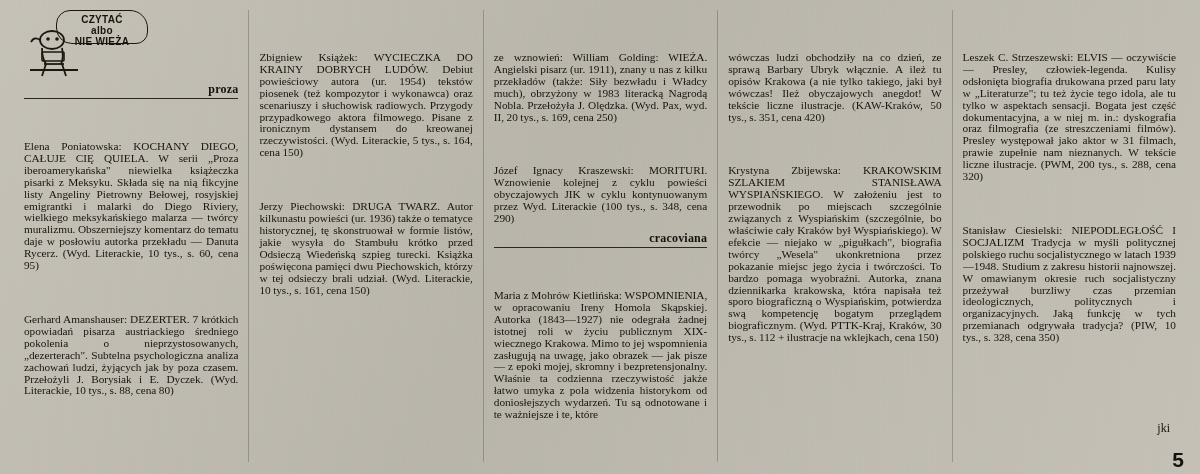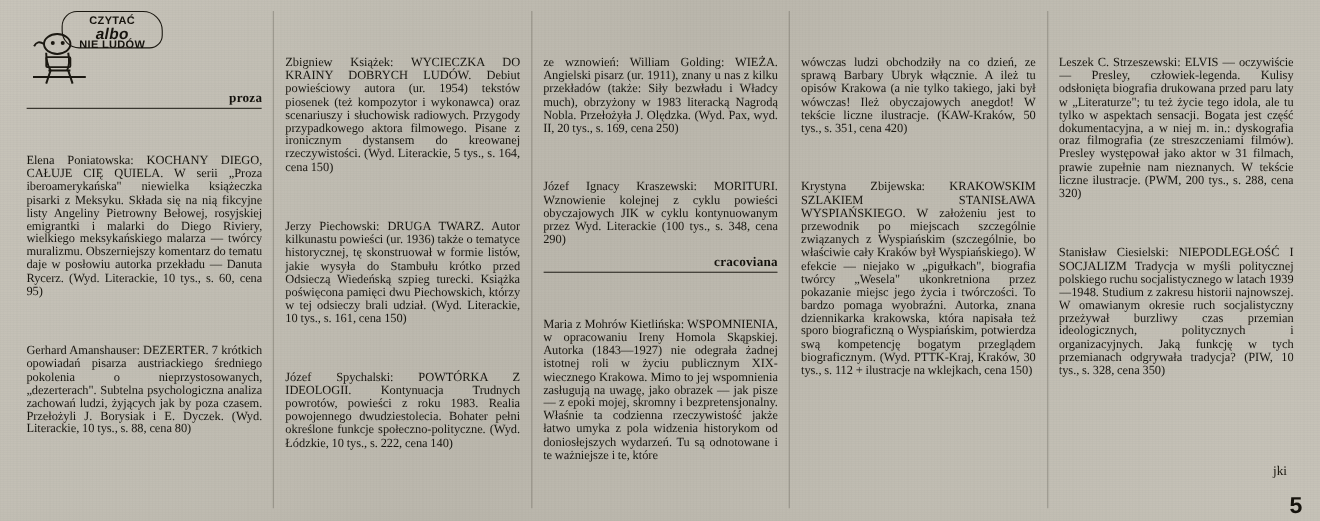--- a/index.html
+++ b/index.html
@@ -94,22 +94,21 @@
     line-height: 11px;
     text-align: center;
     padding-top: 3px;
     box-sizing: border-box;
     color: #16130d;
     font-family: "Liberation Sans", sans-serif;
     letter-spacing: 0.3px;
   }
   #masthead .bubble .l2 {
     display: block;
-    font-size: 14px;
-    font-style: italic;
+    font-size: 10px;
   }
   #masthead .bubble .l3 {
     display: block;
     font-size: 10px;
   }
   #masthead svg {
     position: absolute;
     left: 0;
     top: 16px;
   }
@@ -142,21 +141,21 @@
   <div id="grain"></div>
 
   <div id="columns">
 
     <div class="col">
       <div class="col-inner">
         <div id="masthead">
           <div class="bubble">
             <span>CZYTAĆ</span>
             <span class="l2">albo</span>
-            <span class="l3">NIE LUDÓW</span>
+            <span class="l3">NIE WIEŻA</span>
           </div>
           <svg width="60" height="52" viewBox="0 0 60 52">
             <g fill="none" stroke="#1b1811" stroke-width="1.8">
               <ellipse cx="26" cy="14" rx="12" ry="9"></ellipse>
               <path d="M14 14 q-6 -4 -9 2"></path>
               <path d="M16 22 q0 10 4 16"></path>
               <path d="M36 22 q2 10 -1 16"></path>
               <path d="M18 38 l20 0"></path>
               <path d="M20 38 l-4 12"></path>
               <path d="M36 38 l4 12"></path>
@@ -177,21 +176,20 @@
 
         <div class="entry">Elena Poniatowska: KOCHANY DIEGO, CAŁUJE CIĘ QUIELA. W serii „Proza iberoamerykańska" niewielka książeczka pisarki z Meksyku. Składa się na nią fikcyjne listy Angeliny Pietrowny Bełowej, rosyjskiej emigrantki i malarki do Diego Riviery, wielkiego meksykańskiego malarza — twórcy muralizmu. Obszerniejszy komentarz do tematu daje w posłowiu autorka przekładu — Danuta Rycerz. (Wyd. Literackie, 10 tys., s. 60, cena 95)</div>
         <div class="entry">Gerhard Amanshauser: DEZERTER. 7 krótkich opowiadań pisarza austriackiego średniego pokolenia o nieprzystosowanych, „dezerterach". Subtelna psychologiczna analiza zachowań ludzi, żyjących jak by poza czasem. Przełożyli J. Borysiak i E. Dyczek. (Wyd. Literackie, 10 tys., s. 88, cena 80)</div>
       </div>
     </div>
 
     <div class="col">
       <div class="col-inner">
         <div class="entry">Zbigniew Książek: WYCIECZKA DO KRAINY DOBRYCH LUDÓW. Debiut powieściowy autora (ur. 1954) tekstów piosenek (też kompozytor i wykonawca) oraz scenariuszy i słuchowisk radiowych. Przygody przypadkowego aktora filmowego. Pisane z ironicznym dystansem do kreowanej rzeczywistości. (Wyd. Literackie, 5 tys., s. 164, cena 150)</div>
         <div class="entry">Jerzy Piechowski: DRUGA TWARZ. Autor kilkunastu powieści (ur. 1936) także o tematyce historycznej, tę skonstruował w formie listów, jakie wysyła do Stambułu krótko przed Odsieczą Wiedeńską szpieg turecki. Książka poświęcona pamięci dwu Piechowskich, którzy w tej odsieczy brali udział. (Wyd. Literackie, 10 tys., s. 161, cena 150)</div>
-        <div class="entry">Józef Spychalski: POWTÓRKA Z IDEOLOGII. Kontynuacja Trudnych powrotów, powieści z roku 1983. Realia powojennego dwudziestolecia. Bohater pełni określone funkcje społeczno-polityczne. (Wyd. Łódzkie, 10 tys., s. 222, cena 140)</div>
       </div>
     </div>
 
     <div class="col">
       <div class="col-inner">
         <div class="entry">ze wznowień: William Golding: WIEŻA. Angielski pisarz (ur. 1911), znany u nas z kilku przekładów (także: Siły bezwładu i Władcy much), obrzyżony w 1983 literacką Nagrodą Nobla. Przełożyła J. Olędzka. (Wyd. Pax, wyd. II, 20 tys., s. 169, cena 250)</div>
         <div class="entry">Józef Ignacy Kraszewski: MORITURI. Wznowienie kolejnej z cyklu powieści obyczajowych JIK w cyklu kontynuowanym przez Wyd. Literackie (100 tys., s. 348, cena 290)</div>
 
         <div class="section-head">
           <span>cracoviana</span>

